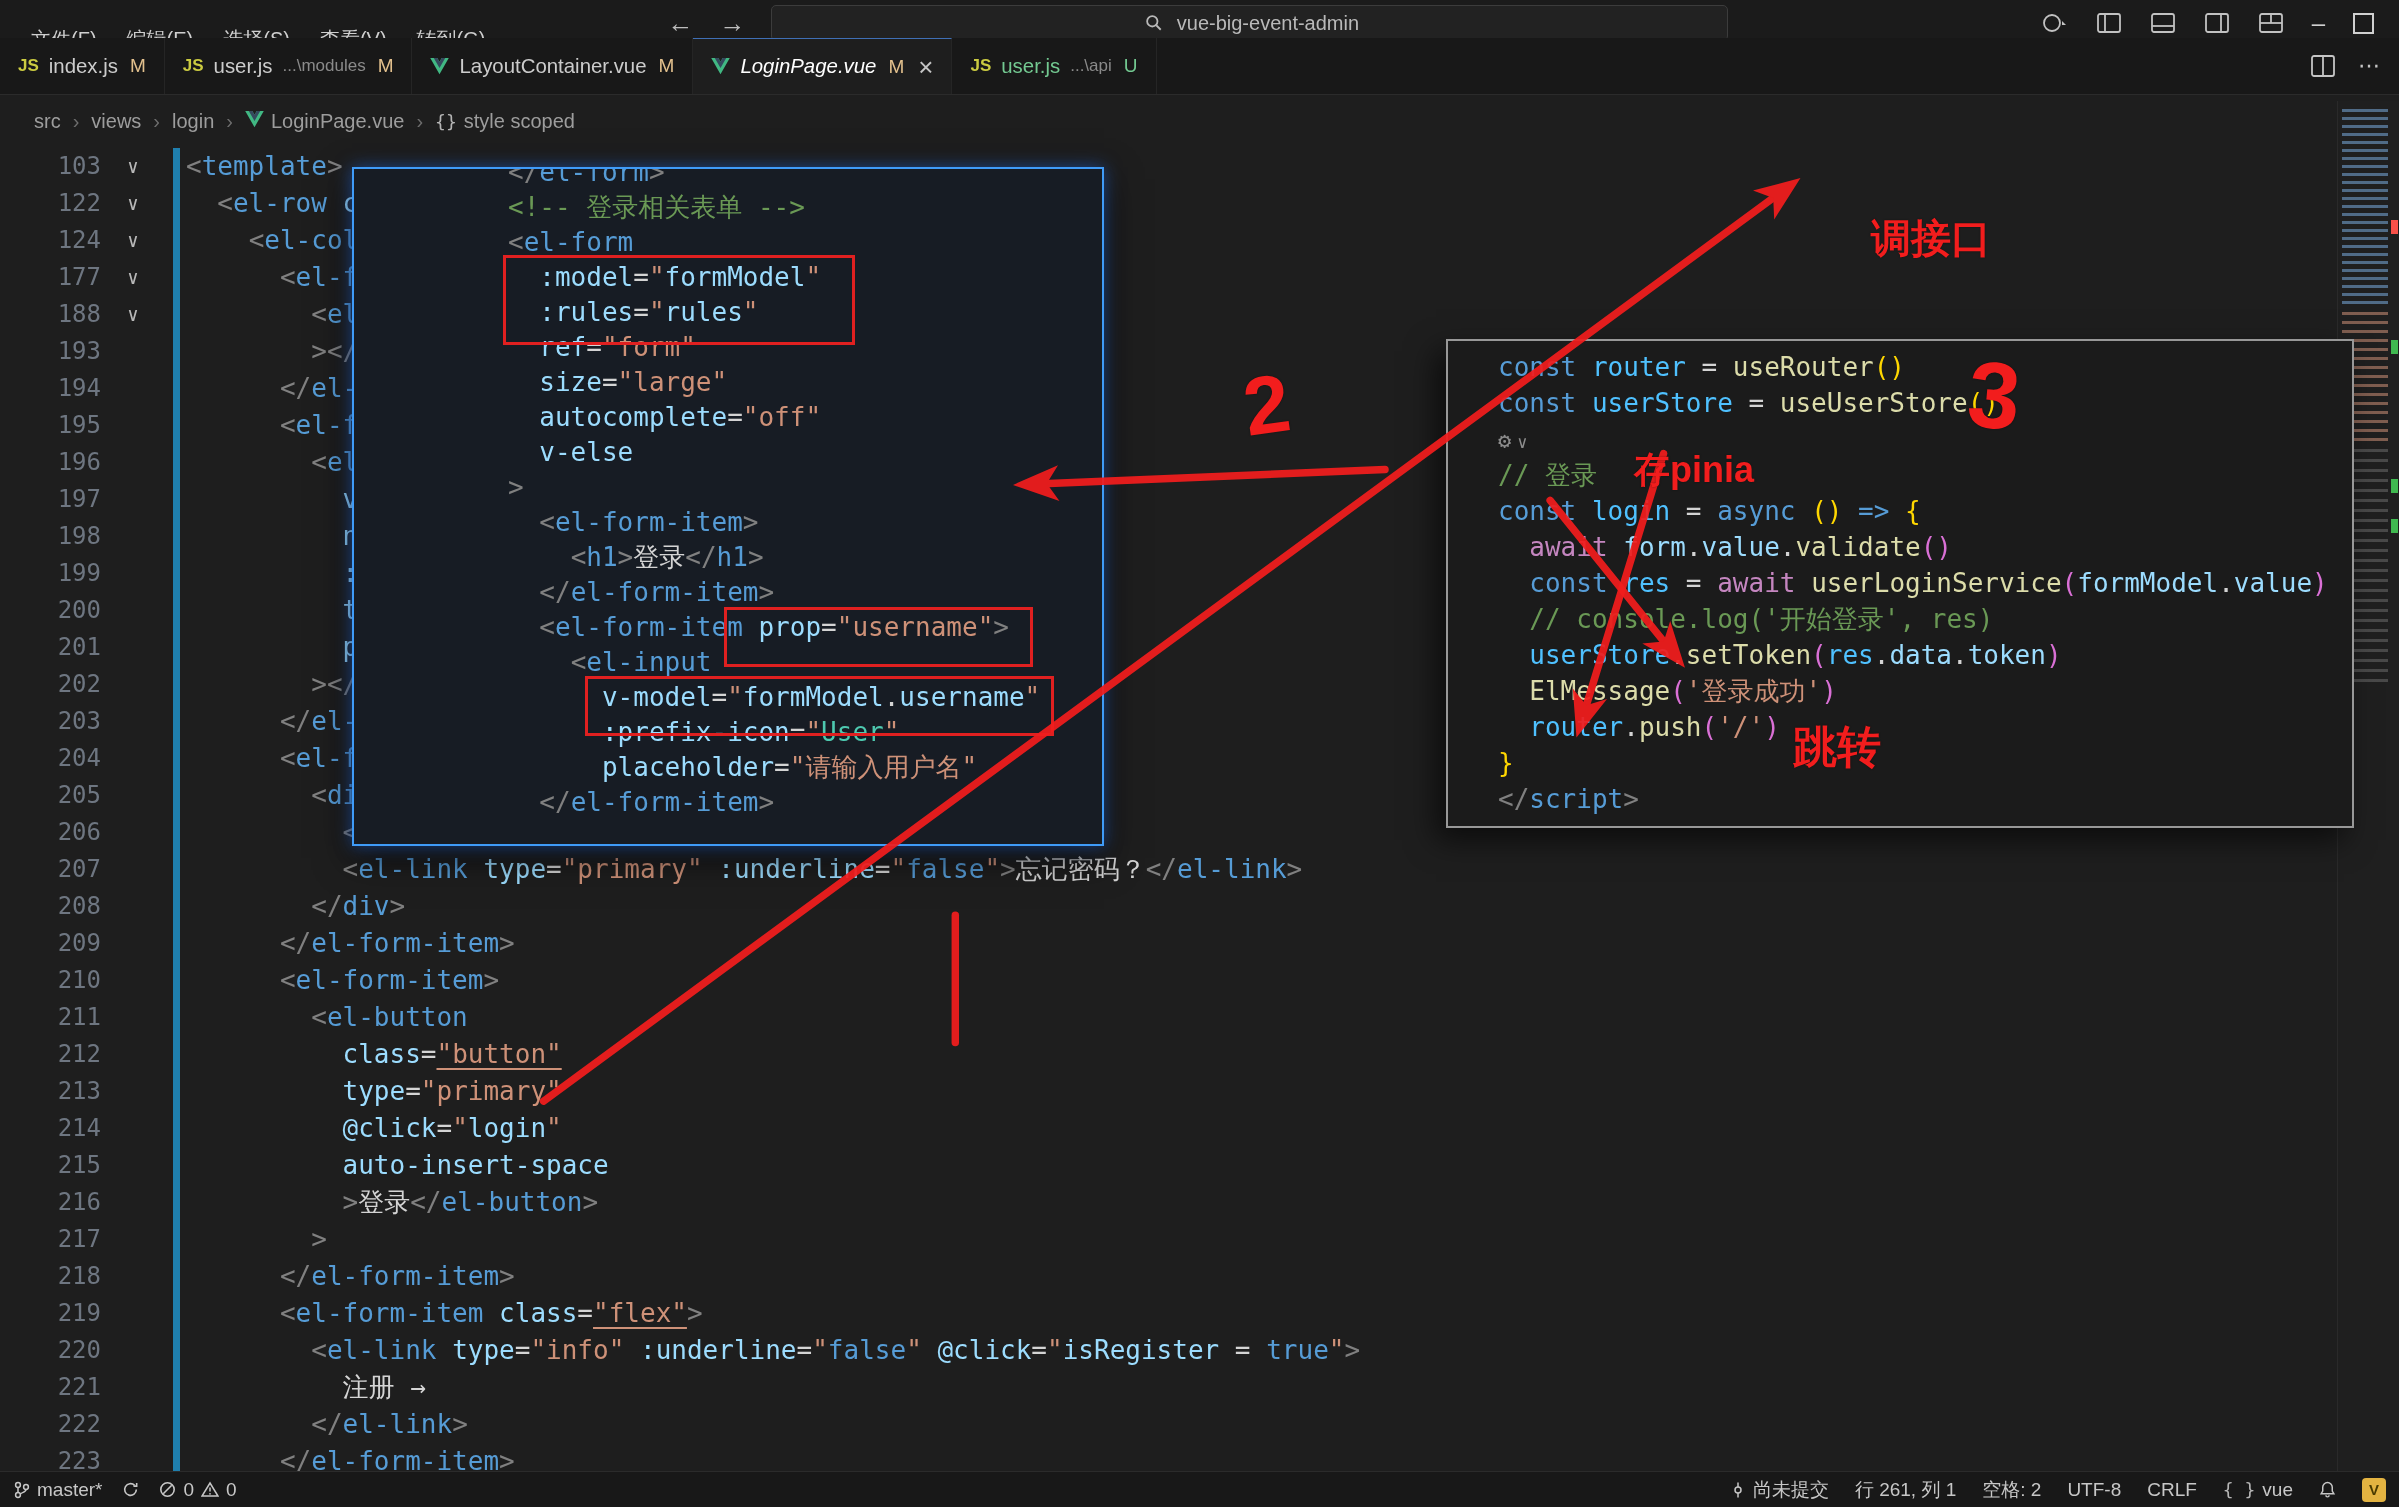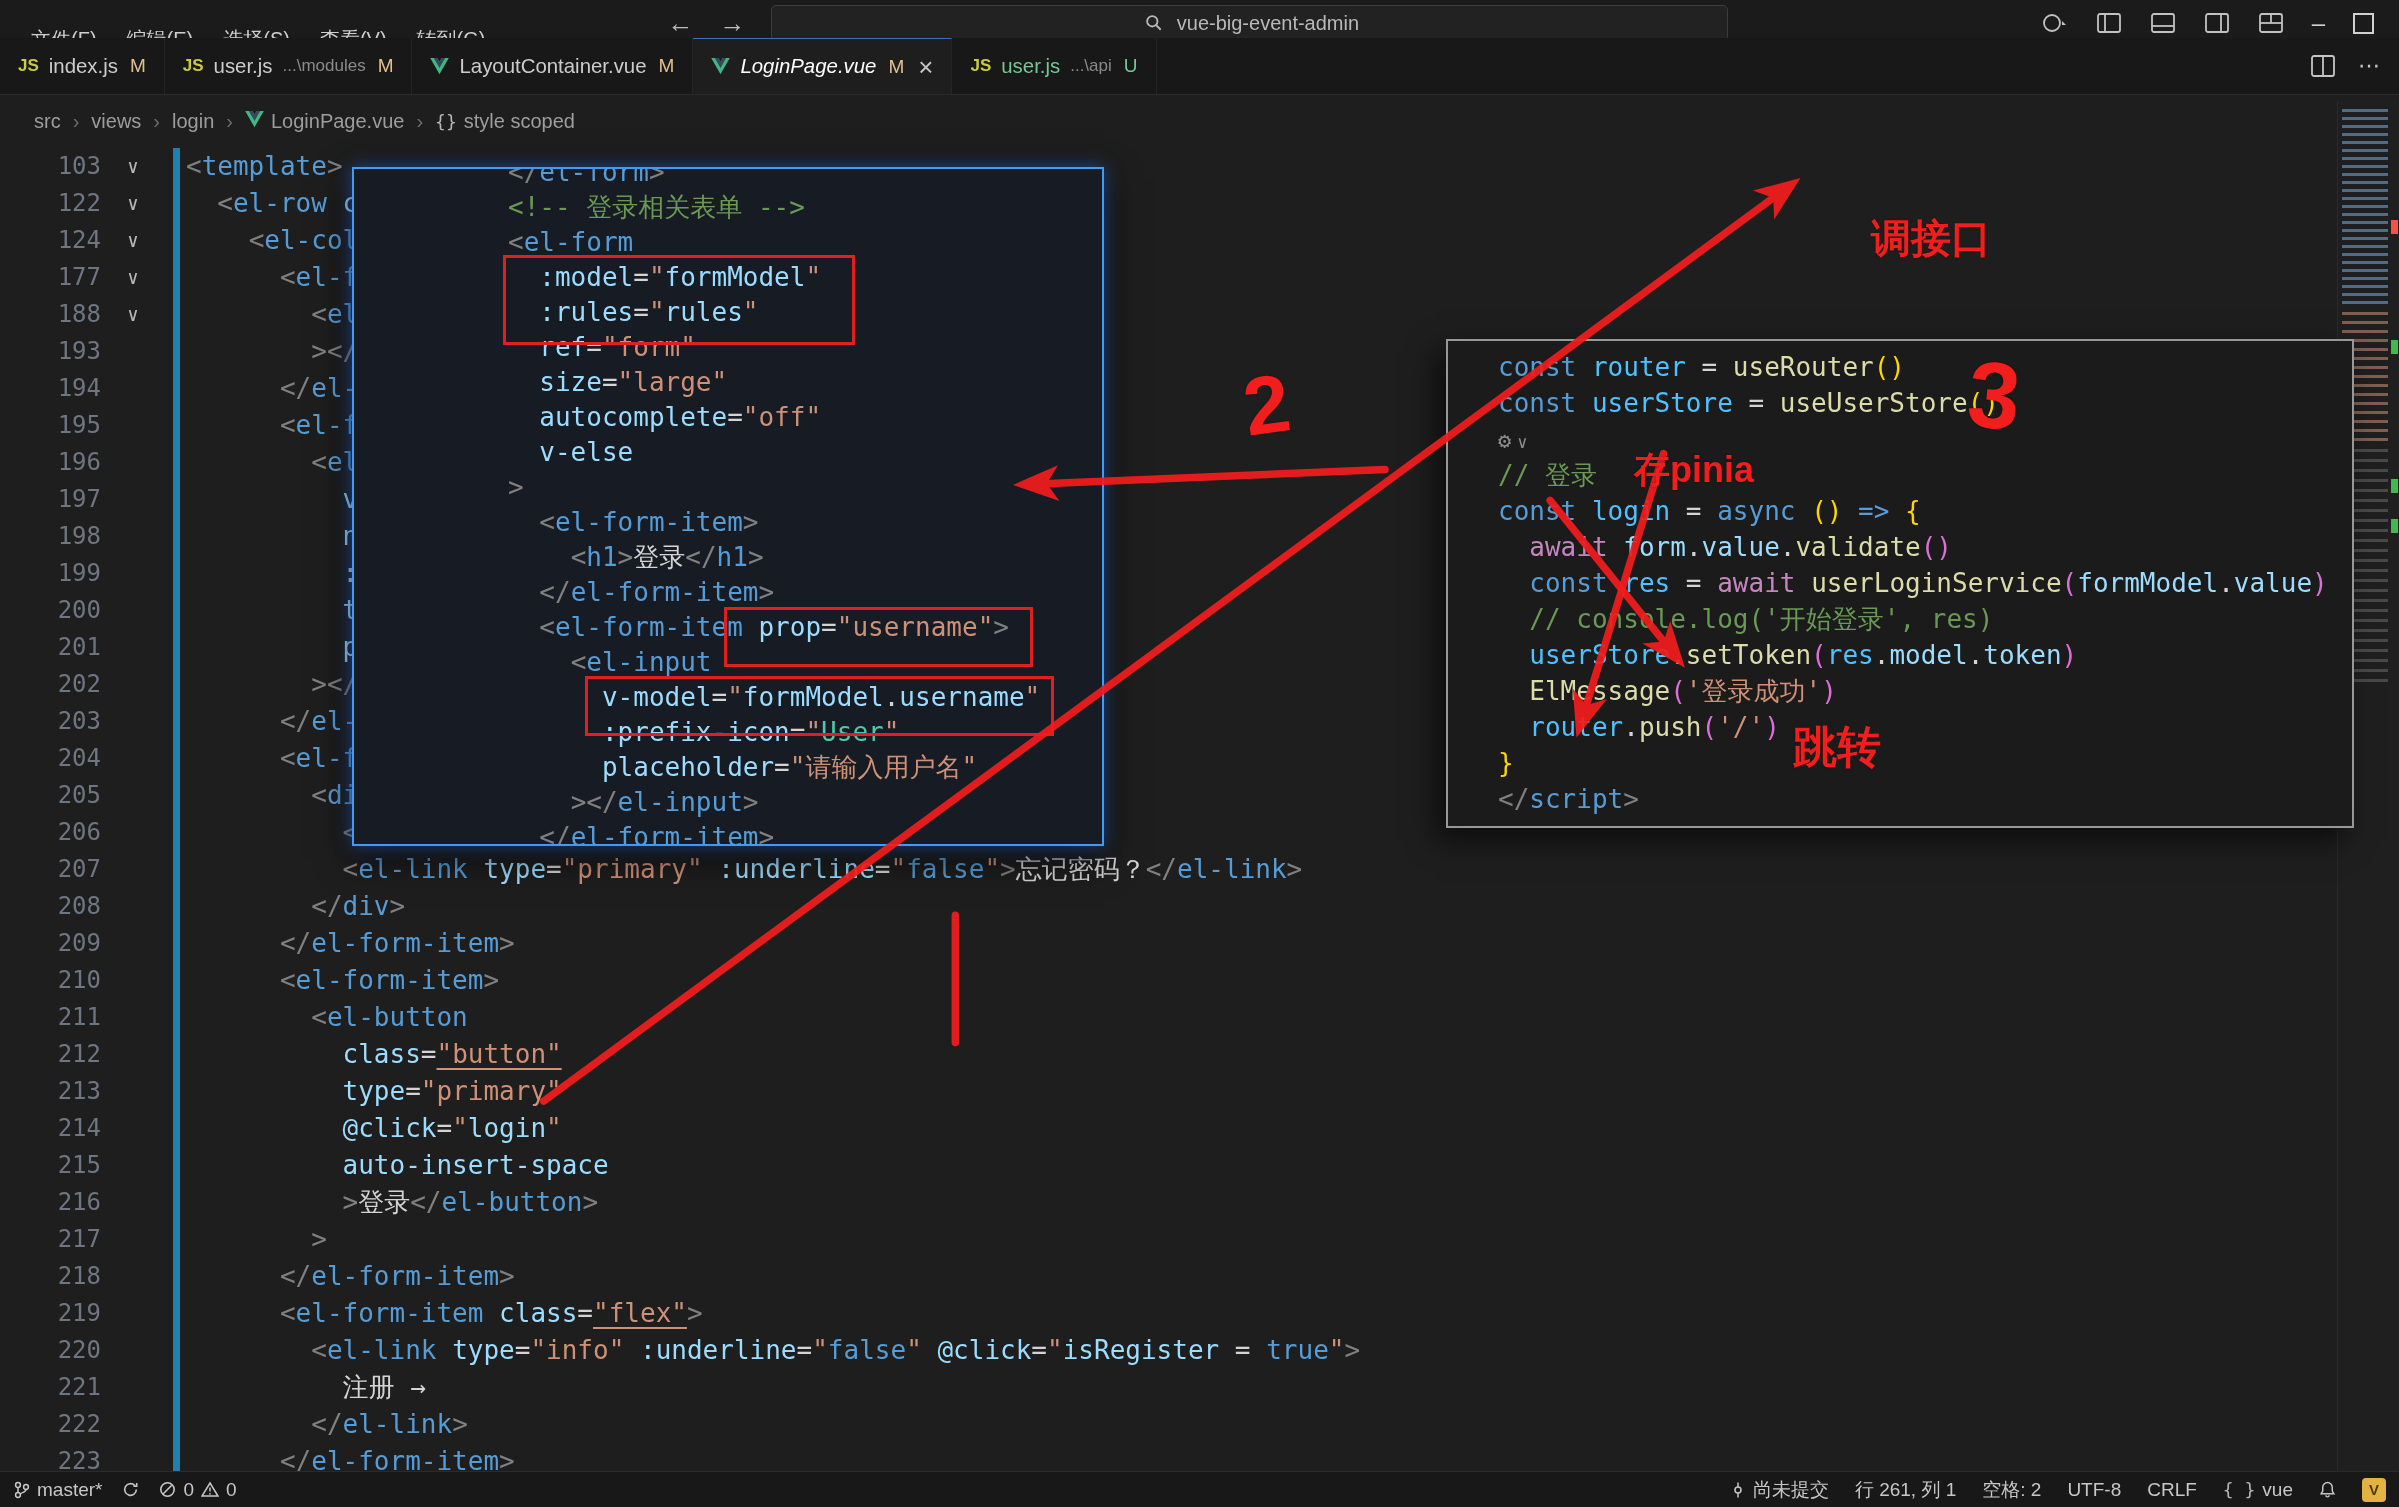--- a/index.html
+++ b/index.html
@@ -476,39 +476,38 @@
       <div class="ov-line"><span class="tk-ws">  </span><span class="tk-attr">v-else</span></div>
       <div class="ov-line"><span class="tk-punct">&gt;</span></div>
       <div class="ov-line"><span class="tk-ws">  </span><span class="tk-punct">&lt;</span><span class="tk-tag">el-form-item</span><span class="tk-punct">&gt;</span></div>
       <div class="ov-line"><span class="tk-ws">    </span><span class="tk-punct">&lt;</span><span class="tk-tag">h1</span><span class="tk-punct">&gt;</span><span class="tk-text">登录</span><span class="tk-punct">&lt;/</span><span class="tk-tag">h1</span><span class="tk-punct">&gt;</span></div>
       <div class="ov-line"><span class="tk-ws">  </span><span class="tk-punct">&lt;/</span><span class="tk-tag">el-form-item</span><span class="tk-punct">&gt;</span></div>
       <div class="ov-line"><span class="tk-ws">  </span><span class="tk-punct">&lt;</span><span class="tk-tag">el-form-item</span><span class="tk-text"> </span><span class="tk-attr">prop</span><span class="tk-op">=</span><span class="tk-str">"username"</span><span class="tk-punct">&gt;</span></div>
       <div class="ov-line"><span class="tk-ws">    </span><span class="tk-punct">&lt;</span><span class="tk-tag">el-input</span></div>
       <div class="ov-line"><span class="tk-ws">      </span><span class="tk-attr">v-model</span><span class="tk-op">=</span><span class="tk-str">"</span><span class="tk-var">formModel</span><span class="tk-op">.</span><span class="tk-var">username</span><span class="tk-str">"</span></div>
       <div class="ov-line"><span class="tk-ws">      </span><span class="tk-attr">:prefix-icon</span><span class="tk-op">=</span><span class="tk-str">"</span><span class="tk-type">User</span><span class="tk-str">"</span></div>
       <div class="ov-line"><span class="tk-ws">      </span><span class="tk-attr">placeholder</span><span class="tk-op">=</span><span class="tk-str">"请输入用户名"</span></div>
-      <div class="ov-line"><span class="tk-ws">    </span><span class="tk-punct">&gt;&lt;/</span><span class="tk-tag">el-input</span><span class="tk-punct">&gt;</span></div>
       <div class="ov-line"><span class="tk-ws">  </span><span class="tk-punct">&lt;/</span><span class="tk-tag">el-form-item</span><span class="tk-punct">&gt;</span></div>
     </div>
   <div class="red-box" style="left:149px;top:86px;width:346px;height:84px;"></div>
   <div class="red-box" style="left:370px;top:438px;width:303px;height:54px;"></div>
   <div class="red-box" style="left:231px;top:507px;width:463px;height:54px;"></div>
 </div>
 
 <div class="ov-script">
   <div>
       <div class="ov-line2"><span class="tk-kw">const</span><span class="tk-ws"> </span><span class="tk-cvar">router</span><span class="tk-op"> = </span><span class="tk-fn">useRouter</span><span class="tk-paren">()</span></div>
       <div class="ov-line2"><span class="tk-kw">const</span><span class="tk-ws"> </span><span class="tk-cvar">userStore</span><span class="tk-op"> = </span><span class="tk-fn">useUserStore</span><span class="tk-paren">()</span></div>
       <div class="ov-line2"><span class="gear">⚙</span><span class="gear-chv">∨</span></div>
       <div class="ov-line2"><span class="tk-comment">// 登录</span></div>
       <div class="ov-line2"><span class="tk-kw">const</span><span class="tk-ws"> </span><span class="tk-cvar">login</span><span class="tk-op"> = </span><span class="tk-kw">async</span><span class="tk-ws"> </span><span class="tk-paren">()</span><span class="tk-op"> </span><span class="tk-kw">=&gt;</span><span class="tk-op"> </span><span class="tk-paren">{</span></div>
       <div class="ov-line2"><span class="tk-ws">  </span><span class="tk-ctrl">await</span><span class="tk-ws"> </span><span class="tk-var">form</span><span class="tk-op">.</span><span class="tk-var">value</span><span class="tk-op">.</span><span class="tk-fn">validate</span><span class="tk-paren2">()</span></div>
       <div class="ov-line2"><span class="tk-ws">  </span><span class="tk-kw">const</span><span class="tk-ws"> </span><span class="tk-cvar">res</span><span class="tk-op"> = </span><span class="tk-ctrl">await</span><span class="tk-ws"> </span><span class="tk-fn">userLoginService</span><span class="tk-paren2">(</span><span class="tk-var">formModel</span><span class="tk-op">.</span><span class="tk-var">value</span><span class="tk-paren2">)</span></div>
       <div class="ov-line2"><span class="tk-ws">  </span><span class="tk-comment">// console.log('开始登录', res)</span></div>
-      <div class="ov-line2"><span class="tk-ws">  </span><span class="tk-cvar">userStore</span><span class="tk-op">.</span><span class="tk-fn">setToken</span><span class="tk-paren2">(</span><span class="tk-cvar">res</span><span class="tk-op">.</span><span class="tk-var">model</span><span class="tk-op">.</span><span class="tk-var">token</span><span class="tk-paren2">)</span></div>
+      <div class="ov-line2"><span class="tk-ws">  </span><span class="tk-cvar">userStore</span><span class="tk-op">.</span><span class="tk-fn">setToken</span><span class="tk-paren2">(</span><span class="tk-cvar">res</span><span class="tk-op">.</span><span class="tk-var">data</span><span class="tk-op">.</span><span class="tk-var">token</span><span class="tk-paren2">)</span></div>
       <div class="ov-line2"><span class="tk-ws">  </span><span class="tk-fn">ElMessage</span><span class="tk-paren2">(</span><span class="tk-str">'登录成功'</span><span class="tk-paren2">)</span></div>
       <div class="ov-line2"><span class="tk-ws">  </span><span class="tk-cvar">router</span><span class="tk-op">.</span><span class="tk-fn">push</span><span class="tk-paren2">(</span><span class="tk-str">'/'</span><span class="tk-paren2">)</span></div>
       <div class="ov-line2"><span class="tk-paren">}</span></div>
       <div class="ov-line2"><span class="tk-punct">&lt;/</span><span class="tk-tag">script</span><span class="tk-punct">&gt;</span></div>
     </div>
 </div>
 
 <div class="minimap">
   <div class="mm-a"></div>
   <div class="mm-b"></div>

